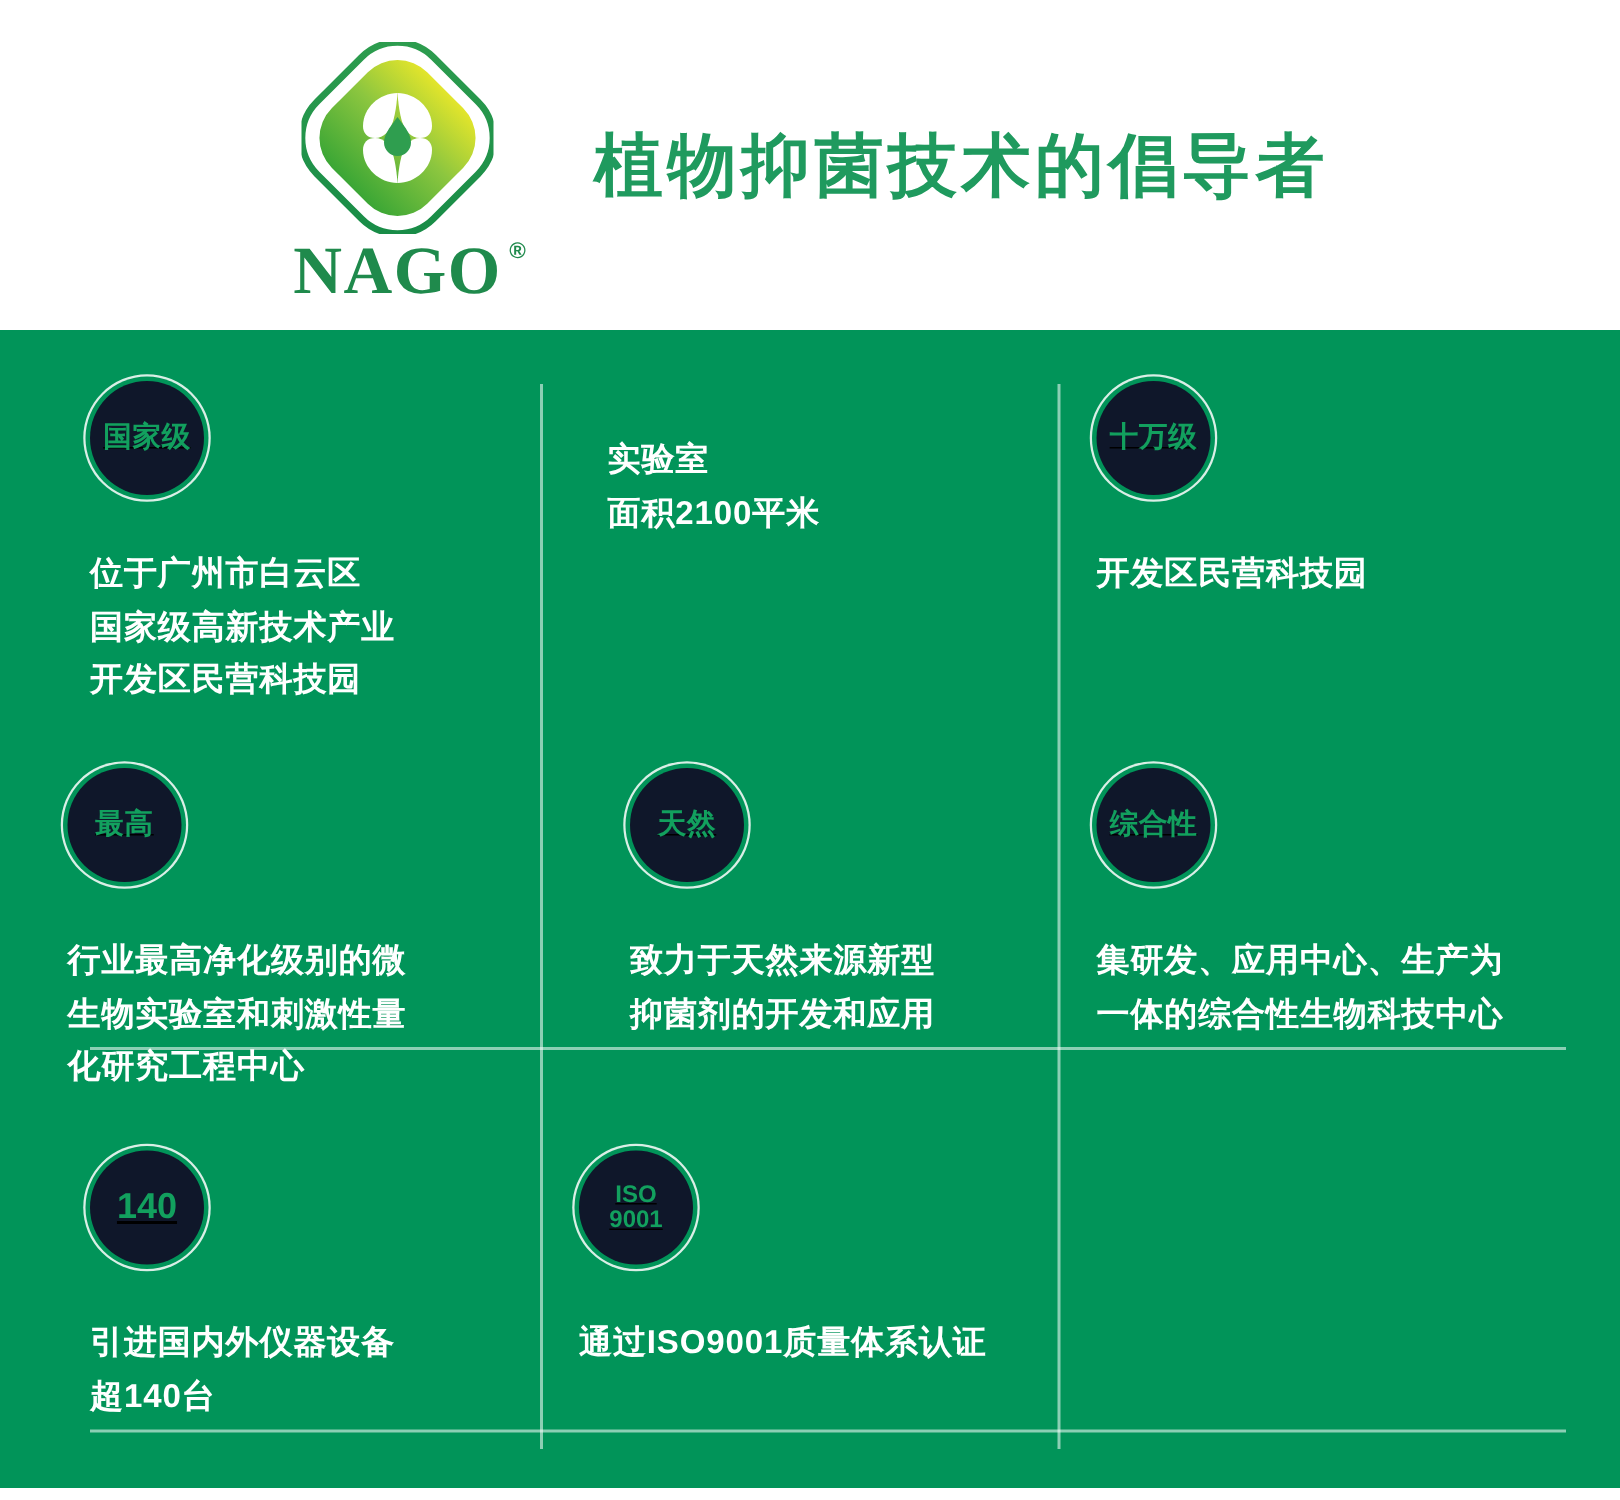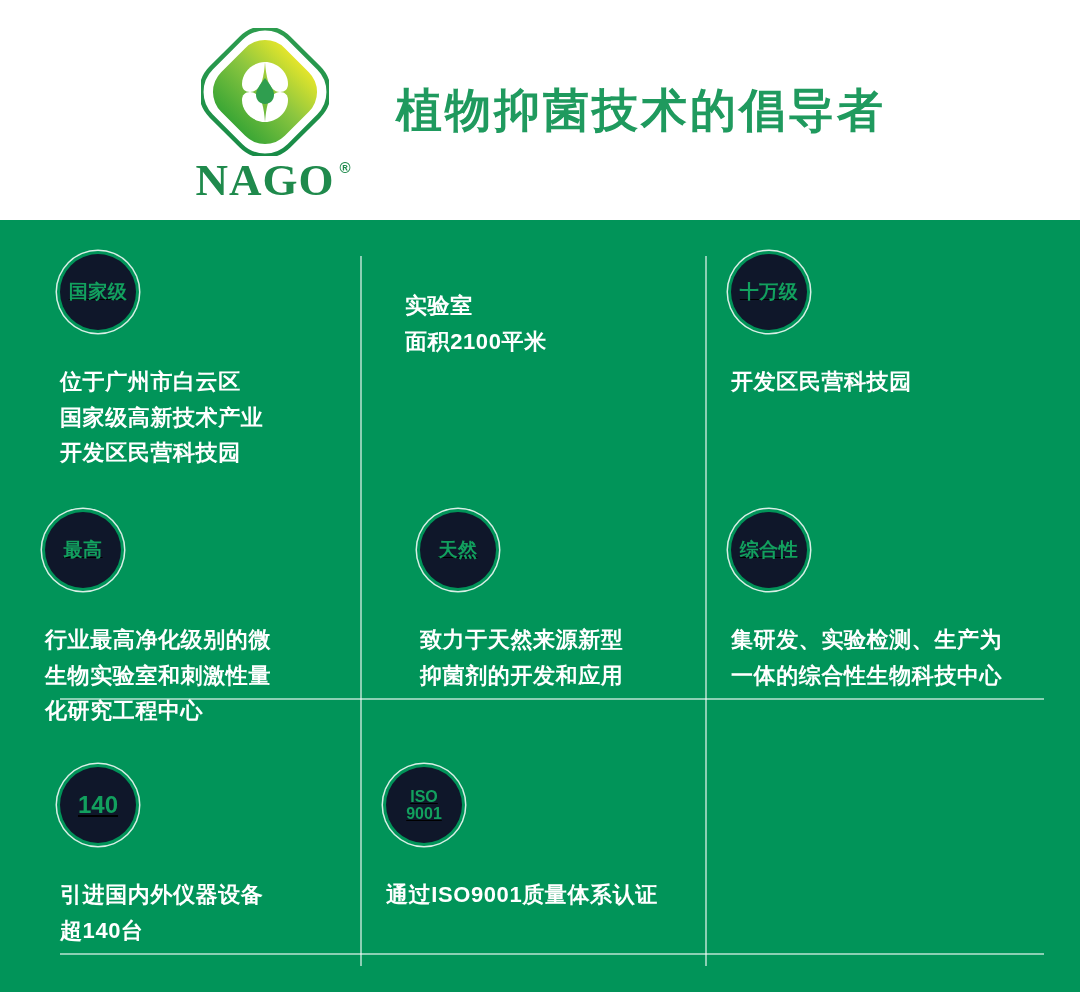--- a/index.html
+++ b/index.html
@@ -204,21 +204,21 @@
           <span class="badge-text cn">天然</span>
         </div>
         <div class="cell-body">致力于天然来源新型
 抑菌剂的开发和应用</div>
       </div>
 
       <div class="cell c3">
         <div class="badge">
           <span class="badge-text cn">综合性</span>
         </div>
-        <div class="cell-body">集研发、实验检测、生产为
+        <div class="cell-body">集研发、应用中心、生产为
 一体的综合性生物科技中心</div>
       </div>
 
       <div class="cell c1">
         <div class="badge">
           <span class="badge-text num">140</span>
         </div>
         <div class="cell-body">引进国内外仪器设备
 超140台</div>
       </div>

